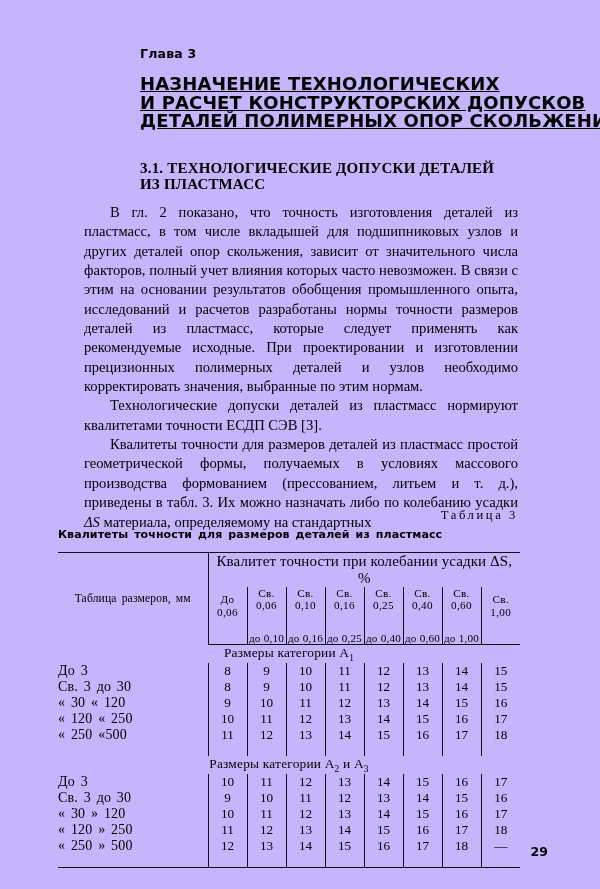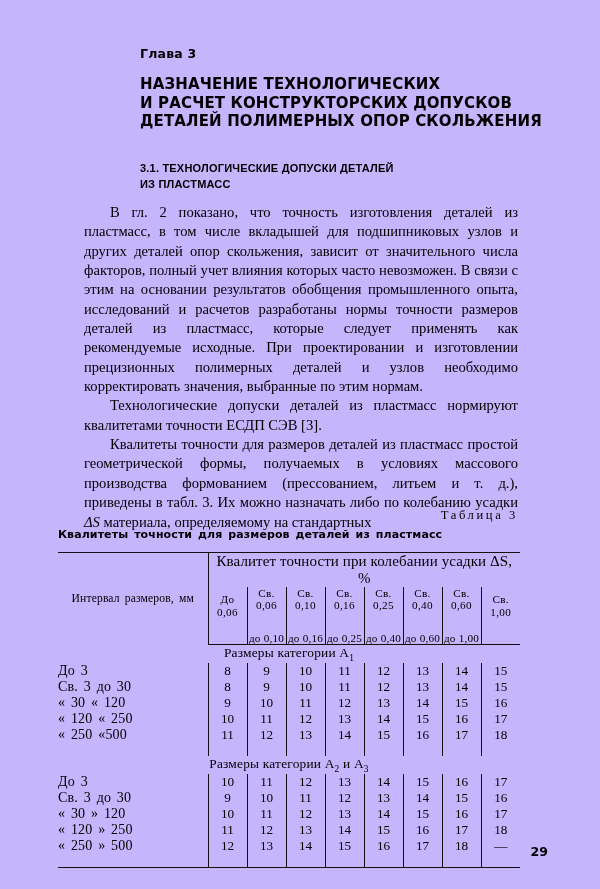--- a/index.html
+++ b/index.html
@@ -31,35 +31,36 @@
   .chapter-label {
     font-family: "DejaVu Sans", "Liberation Sans", sans-serif;
     font-weight: bold;
     font-size: 12.5px;
     letter-spacing: 0.2px;
     margin-bottom: 14px;
   }
   .chapter-title {
     font-family: "DejaVu Sans", "Liberation Sans", sans-serif;
     font-weight: bold;
-    font-size: 15px;
+    font-size: 18px;
     letter-spacing: 0.15px;
     line-height: 18.5px;
     white-space: nowrap;
+    text-decoration: underline;
   }
   .section-block {
     position: absolute;
     left: 140px;
     top: 160px;
     width: 400px;
   }
   .section-title {
-    font-family: Liberation Sans, sans-serif;
+    font-family: Liberation Serif, serif;
     font-weight: bold;
-    font-size: 11px;
+    font-size: 15px;
     letter-spacing: 0.2px;
     line-height: 16px;
     white-space: nowrap;
   }
 
   
   .body-text {
     position: absolute;
     left: 84px;
     top: 203px;
@@ -212,21 +213,21 @@
           <col style="width:39px">
           <col style="width:39px">
           <col style="width:39px">
         <col style="width:39px">
           <col style="width:39px">
           <col style="width:39px">
           <col style="width:39px">
       </colgroup>
       <tbody>
         <tr>
-          <td class="rule-thick hdr-stub" rowspan="2">Интервал размеров, мм</td>
+          <td class="rule-thick hdr-stub" rowspan="2">Таблица размеров, мм</td>
           <td class="rule-thick hdr-span" colspan="8">Квалитет точности при колебании усадки ΔS, %</td>
         </tr>
         <tr>
           <td class="hdr-cell rule-thick-b">
             <div>До</div>
             <div>0,06</div>
             <div class="l3"></div>
           </td>
           <td class="hdr-cell rule-thick-b">
             <div>Св.</div>

